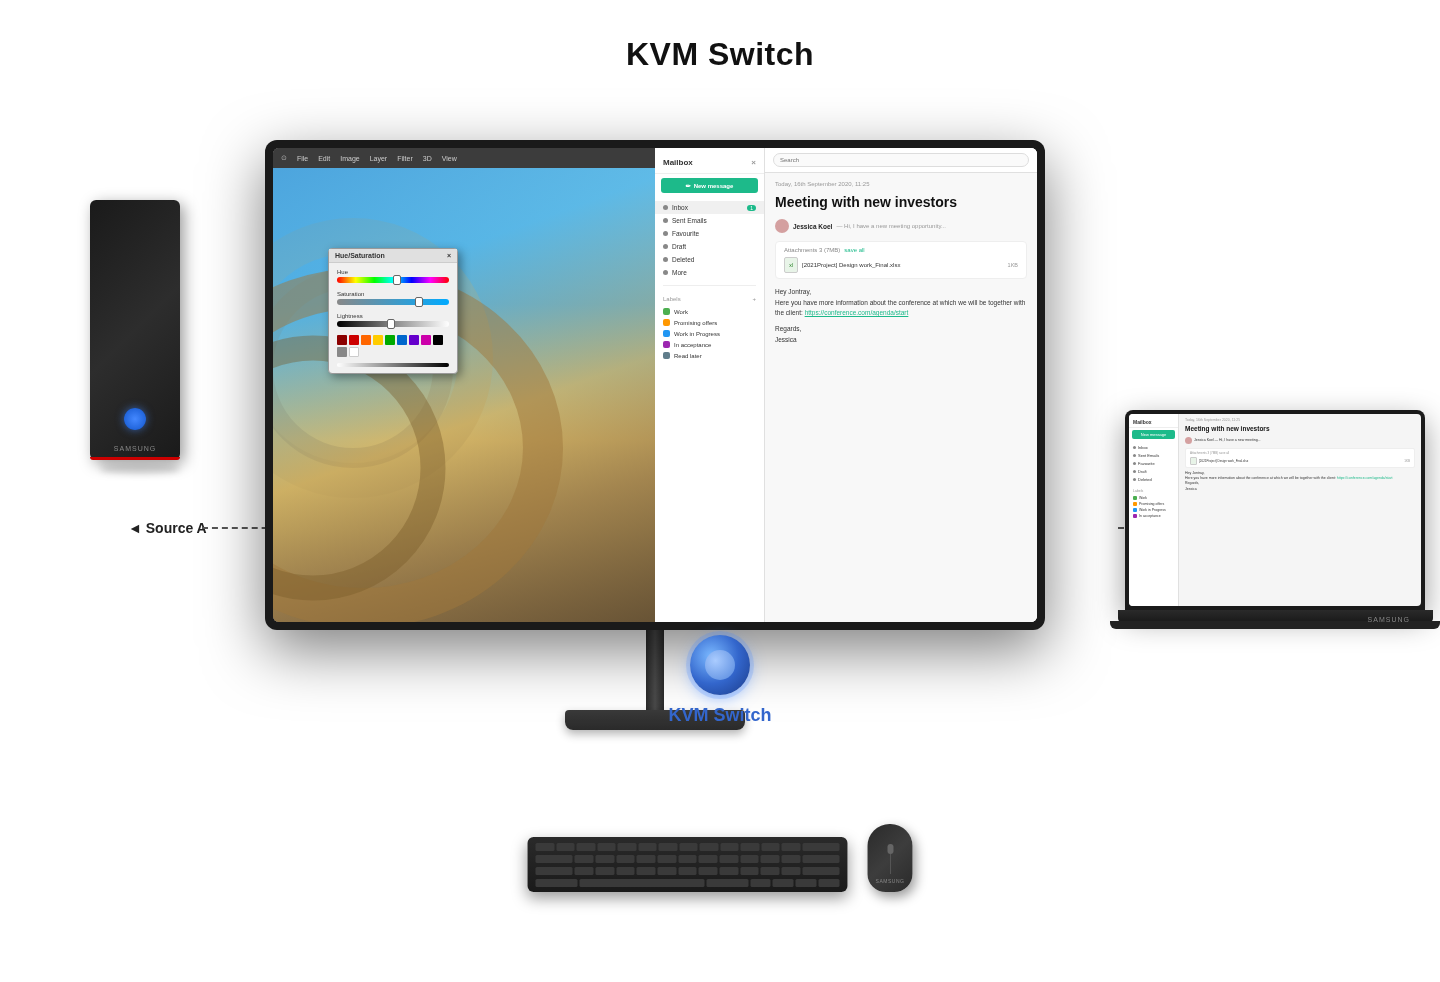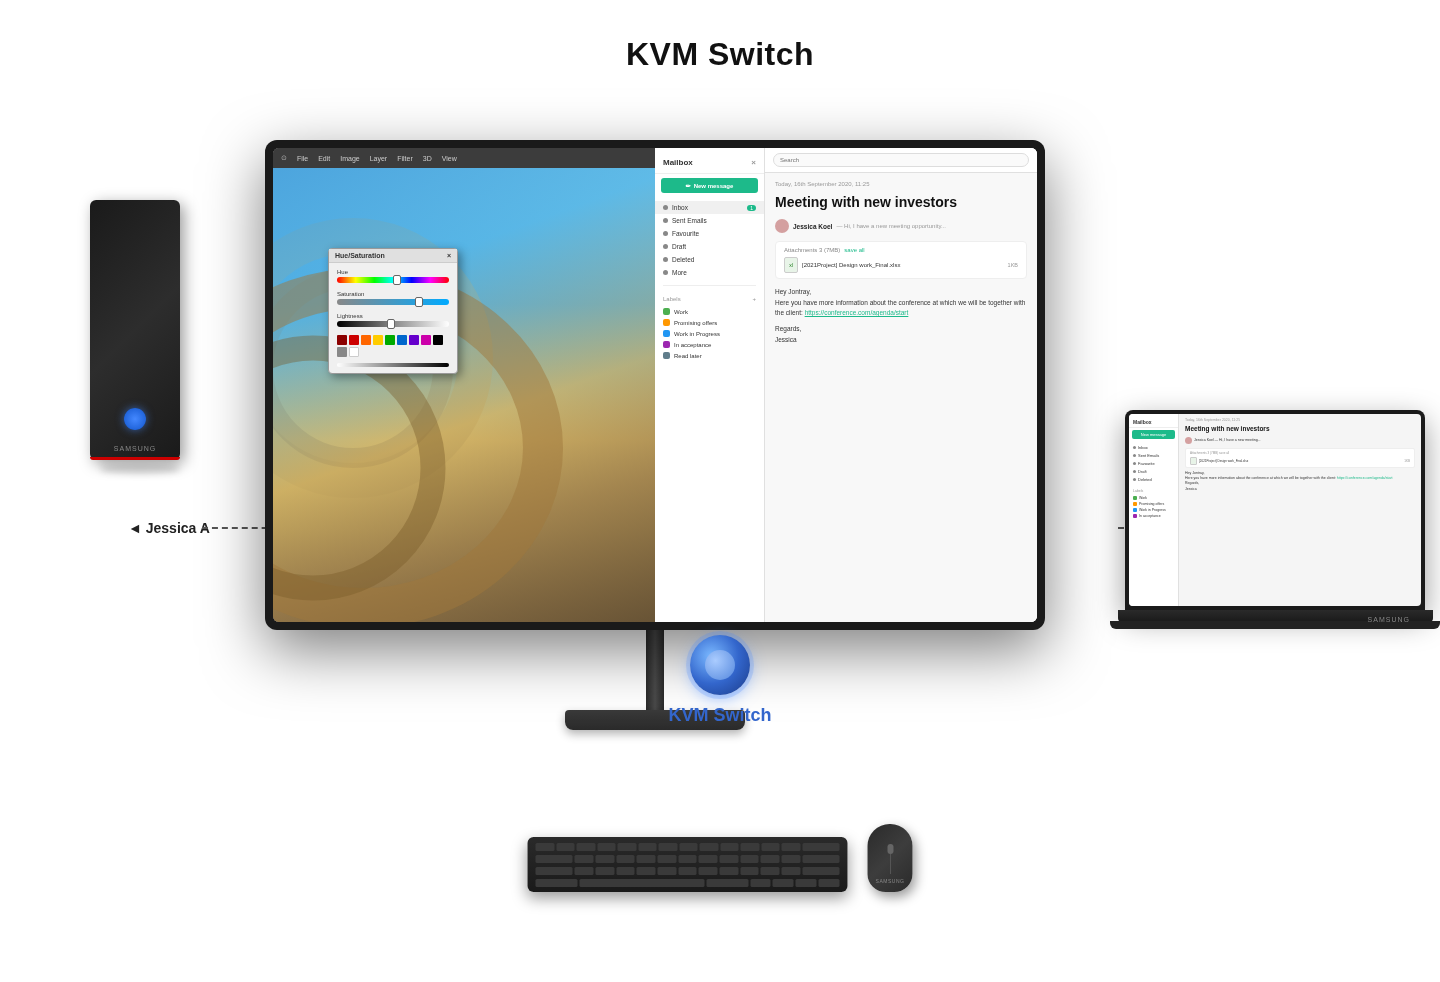--- a/index.html
+++ b/index.html
@@ -776,21 +776,21 @@
   <div class="desktop-pc">
     <div class="pc-body">
       <div class="pc-power-btn"></div>
       <div class="pc-stripe"></div>
       <div class="pc-brand">SAMSUNG</div>
     </div>
     <div class="pc-shadow"></div>
   </div>
 
   <div style="position:absolute;left:128px;top:440px;display:flex;align-items:center;gap:4px;">
-    <span style="font-size:14px;font-weight:600;color:#222;">◄ Jessica A</span>
+    <span style="font-size:14px;font-weight:600;color:#222;">◄ Source A</span>
   </div>
   <div class="dashed-line-left"></div>
 
   <div class="monitor-wrapper">
     <div class="monitor-frame">
       <div class="monitor-screen">
 
         <div class="ps-panel">
           <div class="ps-menubar">
             <span style="color:#aaa;">⊙</span>

